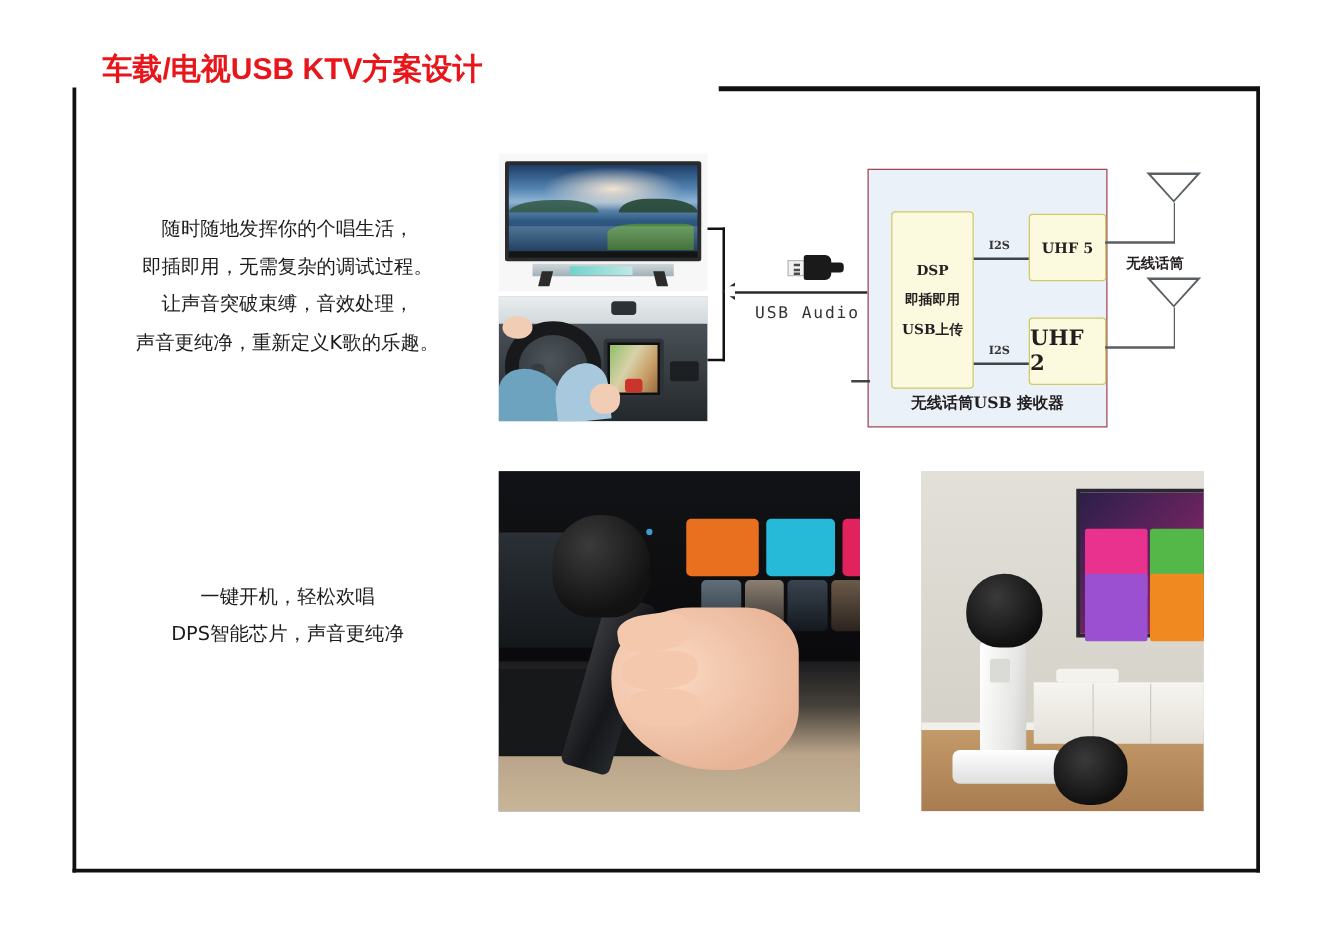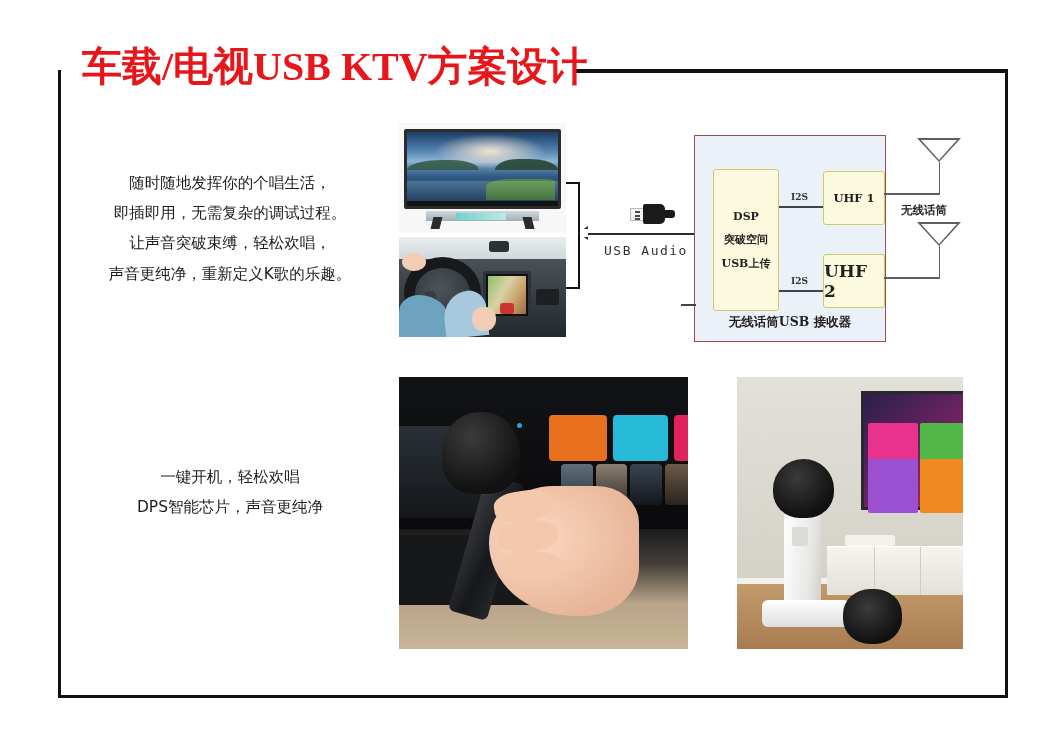--- a/index.html
+++ b/index.html
@@ -11,23 +11,23 @@
 
   
   .frame-left   { position:absolute; left:58px; top:70px; width:3px; height:628px; background:#111; }
   .frame-bottom { position:absolute; left:58px; top:695px; width:950px; height:3px; background:#111; }
   .frame-right  { position:absolute; left:1005px; top:70px; width:3px; height:628px; background:#111; }
   .frame-top    { position:absolute; left:575px; top:69px; width:433px; height:4px; background:#111; }
 
   
   .page-title {
     position:absolute; left:82px; top:39px;
-    font-size:40px; font-weight:bold; color:#e8161a;
+    font-size:24px; font-weight:bold; color:#e8161a;
     letter-spacing:0px; white-space:nowrap;
-    font-family:Liberation Serif, serif;
+    font-family:Liberation Sans, sans-serif;
   }
 
   
   .copy { position:absolute; color:#1c1c1c; text-align:center; line-height:1.95;
           font-size:15.5px; white-space:nowrap;
           font-family:"DejaVu Sans","Liberation Sans",sans-serif; }
   .copy-top { left:72px; top:168px; width:316px; }
   .copy-bot { left:72px; top:462px; width:316px; }
   .copy div { display:block; }
 
@@ -242,21 +242,21 @@
   <div class="frame-left"></div>
   <div class="frame-bottom"></div>
   <div class="frame-right"></div>
   <div class="frame-top"></div>
 
   <div class="page-title">车载/电视USB KTV方案设计</div>
 
   <div class="copy copy-top">
     <div>随时随地发挥你的个唱生活，</div>
     <div>即插即用，无需复杂的调试过程。</div>
-    <div>让声音突破束缚，轻松欢唱，</div>
+    <div>让声音突破束缚，音效处理，</div>
     <div>声音更纯净，重新定义K歌的乐趣。</div>
   </div>
 
   <div class="copy copy-bot">
     <div>一键开机，轻松欢唱</div>
     <div>DPS智能芯片，声音更纯净</div>
   </div>
 
   <div class="photo" id="photo-tv">
     <div class="tv-body">
@@ -307,26 +307,26 @@
       </div>
     <div class="usb-plug-body"></div>
     <div class="usb-plug-tail"></div>
   </div>
 
   <div id="receiver">
     <div class="wire w-in"></div>
 
     <div class="blk" id="blk-dsp">
       <span>DSP</span>
-      <span>突破空间</span>
+      <span>即插即用</span>
       <span>USB上传</span>
     </div>
 
     <div class="blk" id="blk-uhf1">
-      <span>UHF 1</span>
+      <span>UHF 5</span>
     </div>
     <div class="blk" id="blk-uhf2">
       <span>UHF 2</span>
     </div>
 
     <div class="wire w-dsp-uhf1"></div>
     <div class="wire w-dsp-uhf2"></div>
     <div class="i2s i2s-1">I2S</div>
     <div class="i2s i2s-2">I2S</div>
 

